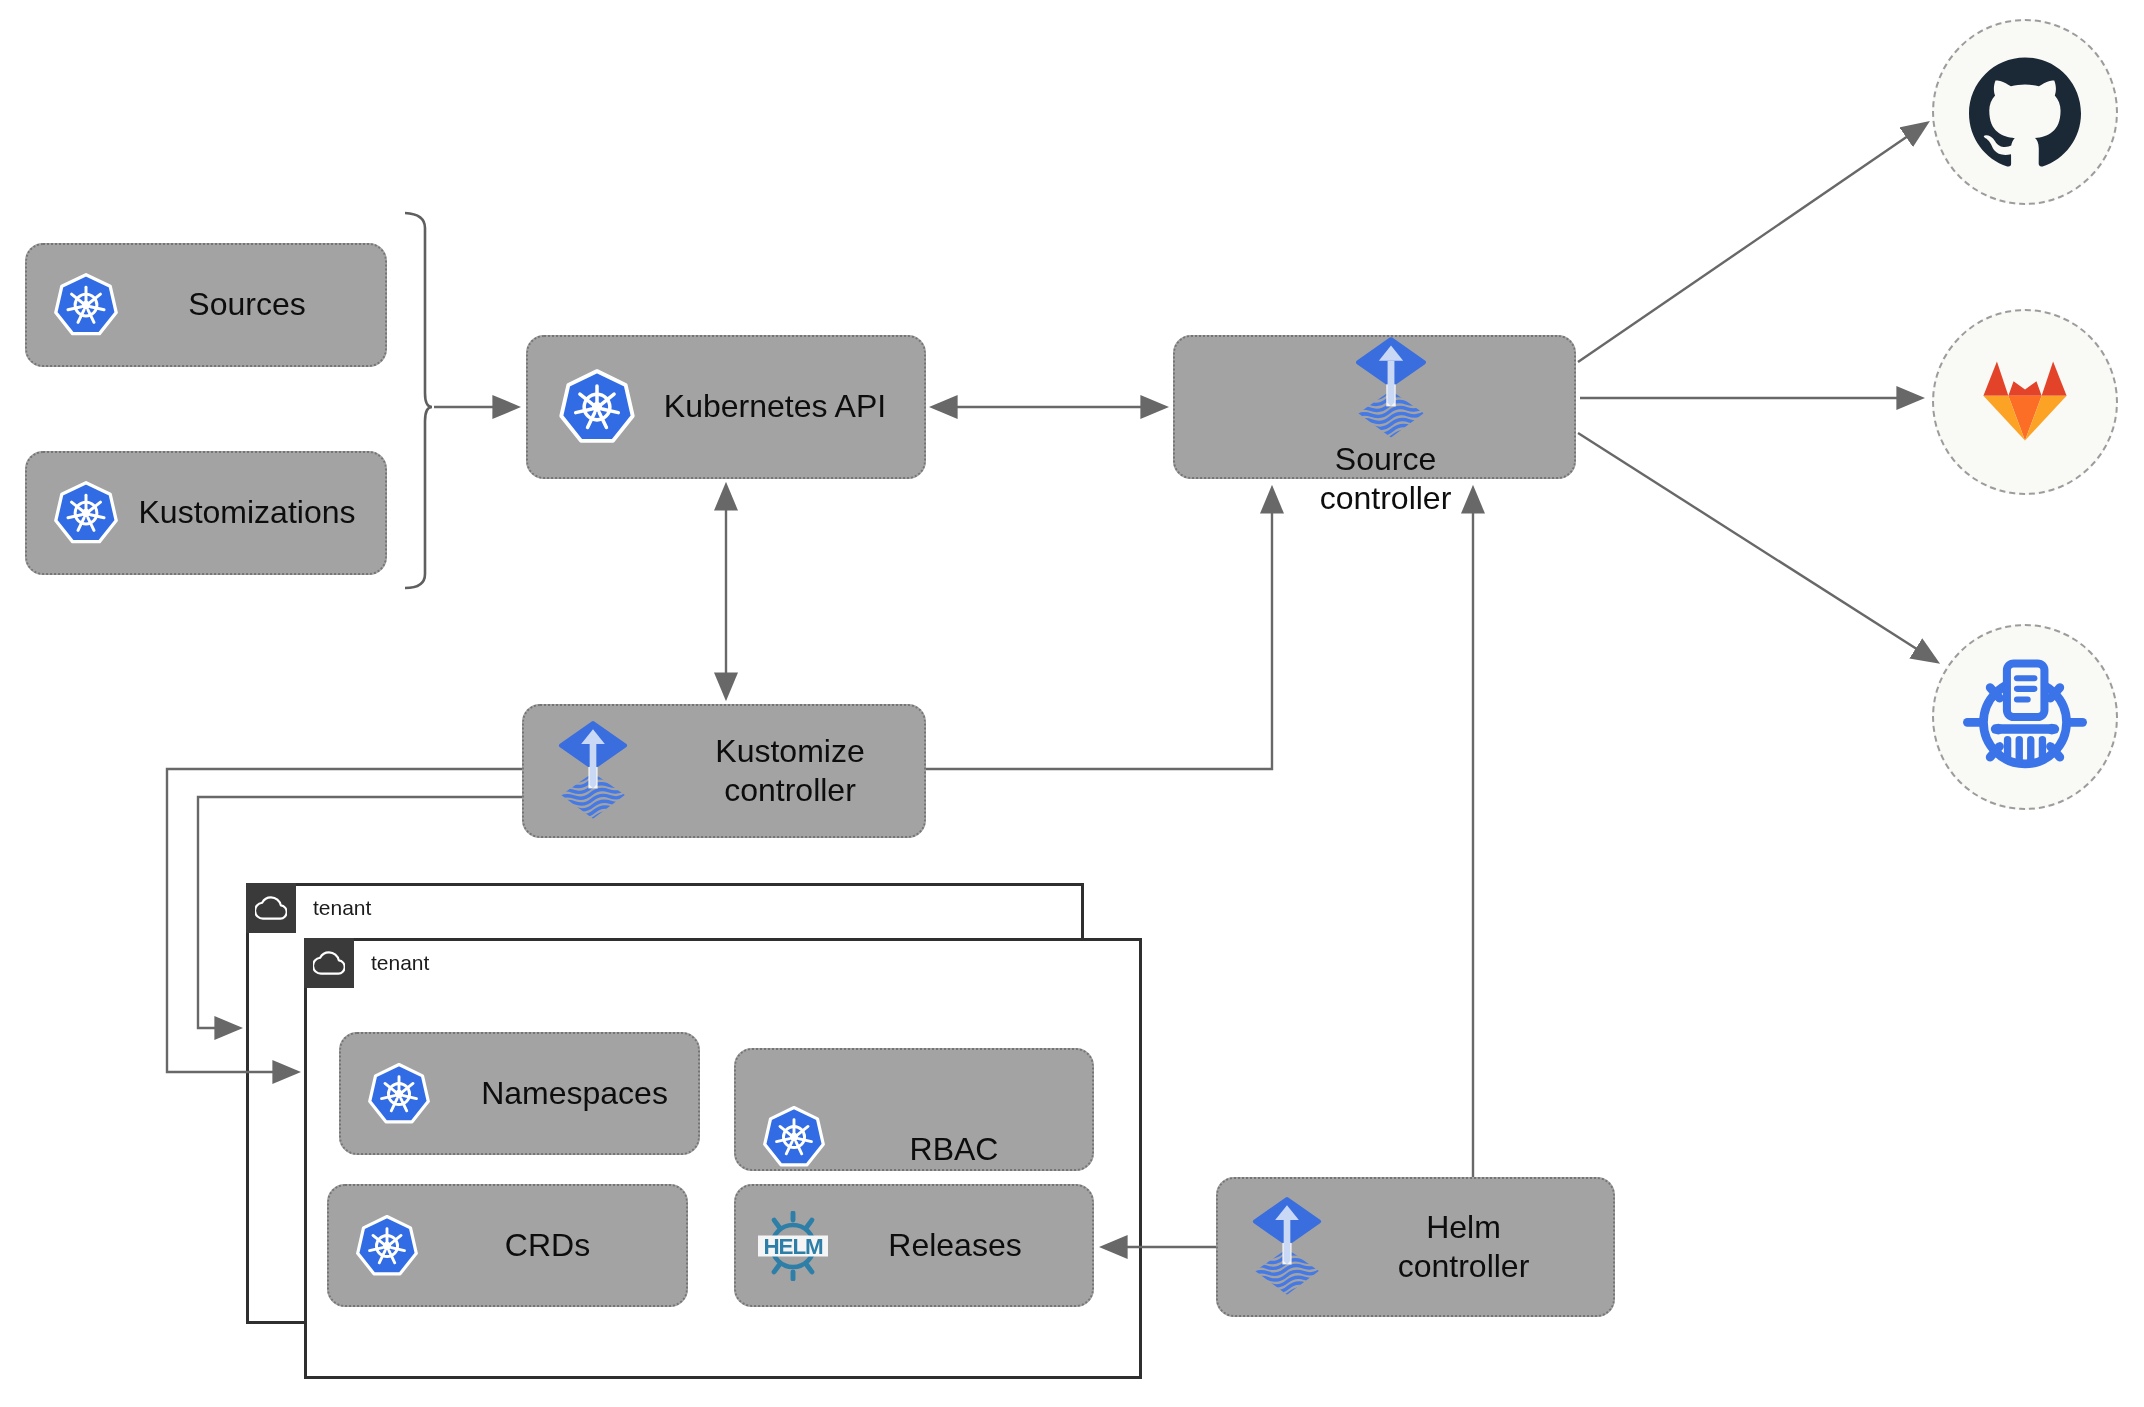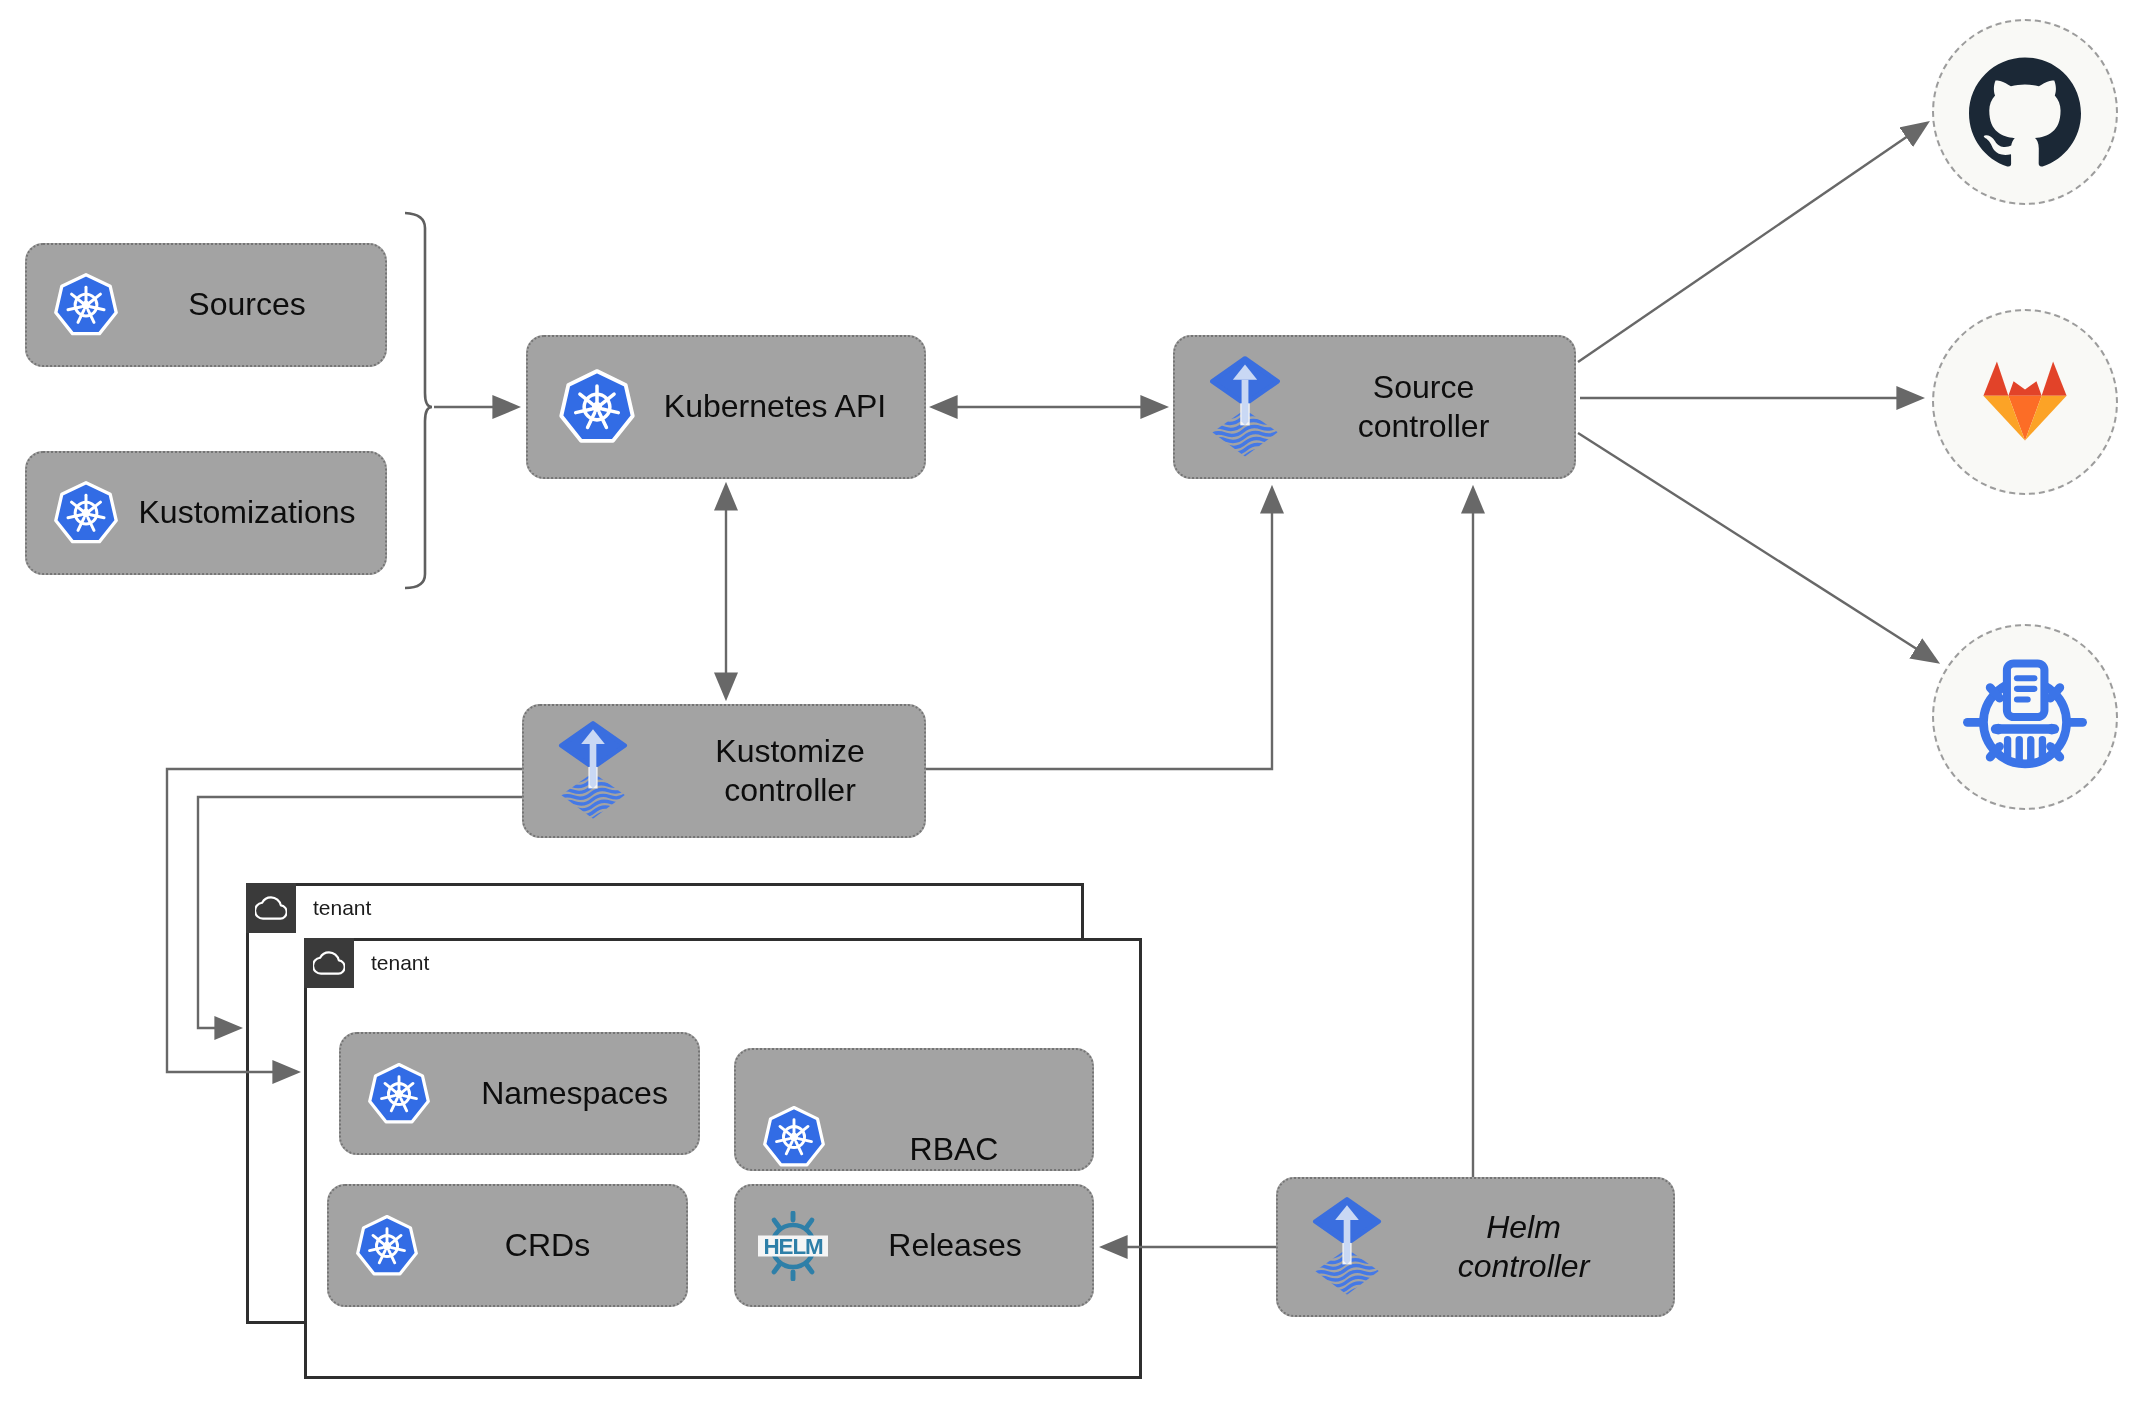--- a/index.html
+++ b/index.html
@@ -200,21 +200,21 @@
     <span class="icon">
       <svg width="78" height="78">
           <use href="#i-k8s"></use>
         </svg>
       </span>
     <span class="lblwrap">
         <span class="lbl">Kubernetes API</span>
       </span>
   </div>
 
-  <div class="pill narrow" style="left:1173px;top:335px;width:403px;height:144px;padding-left:32px;">
+  <div class="pill narrow" style="left:1173px;top:335px;width:403px;height:144px;padding-left:32px;flex-direction:column;">
     <span class="icon">
       <svg width="76" height="103">
           <use href="#i-flux"></use>
         </svg>
       </span>
     <span class="lblwrap">
         <span class="lbl">Source controller</span>
       </span>
   </div>
 
@@ -222,21 +222,21 @@
     <span class="icon">
       <svg width="74" height="100">
           <use href="#i-flux"></use>
         </svg>
       </span>
     <span class="lblwrap">
         <span class="lbl">Kustomize controller</span>
       </span>
   </div>
 
-  <div class="pill narrow" style="left:1276px;top:1177px;width:399px;height:140px;padding-left:32px;font-style:italic;">
+  <div class="pill narrow" style="left:1216px;top:1177px;width:399px;height:140px;padding-left:32px;">
     <span class="icon">
       <svg width="74" height="100">
           <use href="#i-flux"></use>
         </svg>
       </span>
     <span class="lblwrap">
         <span class="lbl">Helm controller</span>
       </span>
   </div>
 

